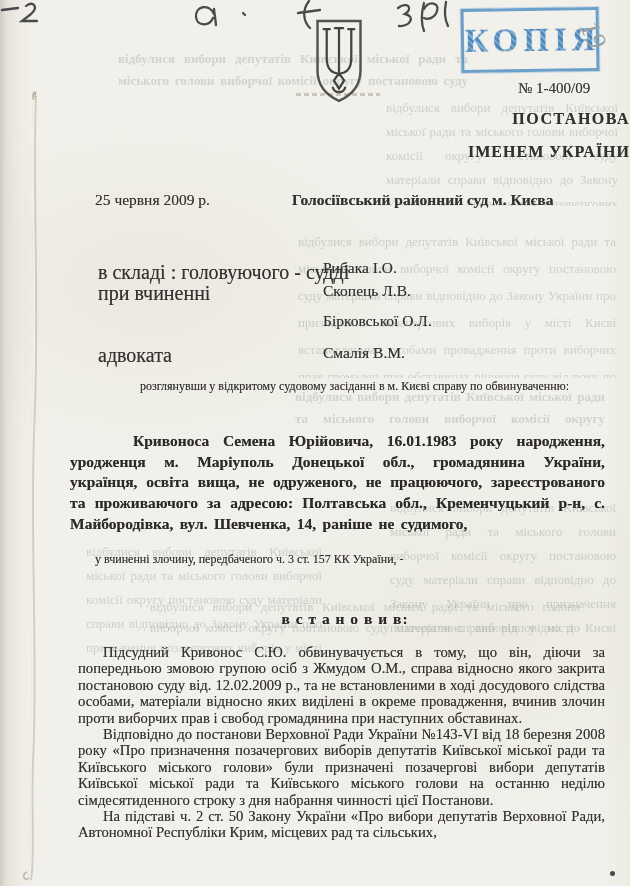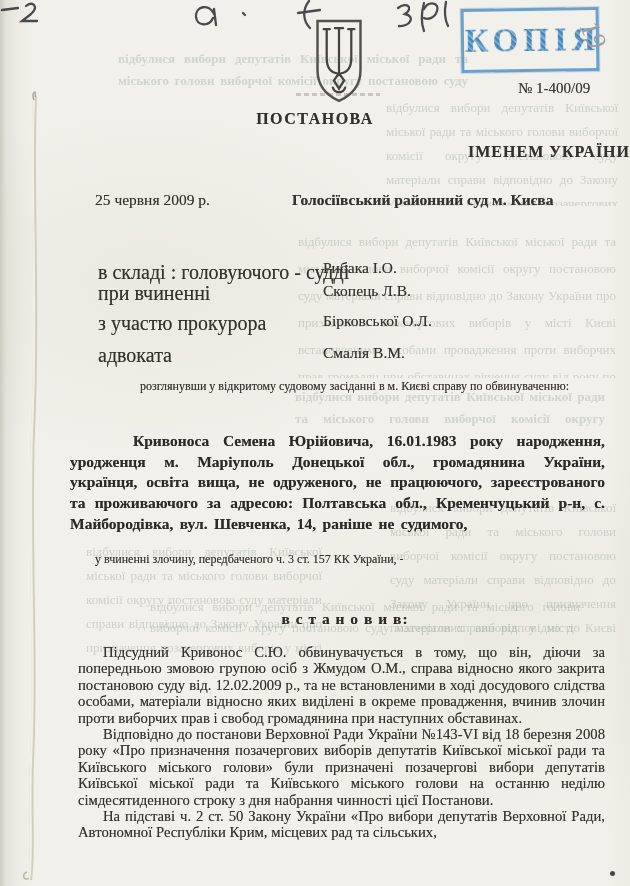--- a/index.html
+++ b/index.html
@@ -37,21 +37,21 @@
   }
   .stamp-text{
     font-weight:bold;font-size:33px;letter-spacing:5px;
     padding-left:5px;
     background:repeating-linear-gradient(45deg,#467fb4 0 1.5px,#7fb2d8 1.5px 3px,#5693c5 3px 4.5px);
     -webkit-background-clip:text;background-clip:text;
     color:transparent;
     filter:blur(0.3px);
   }
   .case-number{position:absolute;left:518px;top:80px;font-size:15px;color:#3a3834;}
-  .doc-title{position:absolute;left:0;top:110px;width:100%;text-align:center;
+  .doc-title{position:absolute;left:0;top:110px;width:100%;text-align:right;
     font-weight:bold;font-size:16px;letter-spacing:1.5px;color:#33312d;}
   .doc-subtitle{position:absolute;left:0;top:143px;width:100%;text-align:right;
     font-weight:bold;font-size:16px;letter-spacing:1px;color:#33312d;}
   .date-line{position:absolute;left:95px;top:191px;font-weight:normal;font-size:15.5px;}
   .court-line{position:absolute;left:292px;top:191px;font-weight:bold;font-size:15.5px;}
   .comp-label{position:absolute;left:98px;font-size:20px;}
   .comp-value{position:absolute;left:323px;font-size:15.5px;}
   .p-intro{position:absolute;left:78px;top:376px;width:527px;
     font-size:12px;line-height:20.8px;text-align:justify;text-indent:62px;}
   .p-defendant{position:absolute;left:70px;top:431px;width:535px;
@@ -137,21 +137,20 @@
 
   <div class="doc doc-text date-line">25 червня 2009 р.</div>
   <div class="doc doc-text court-line">Голосіївський районний суд м. Києва</div>
 
   <div class="doc doc-text comp-label" style="top:261px;">в складі : головуючого - судді</div>
   <div class="doc doc-text comp-value" style="top:259px;">Рибака І.О.</div>
 
   <div class="doc doc-text comp-label" style="top:282px;">при вчиненні</div>
   <div class="doc doc-text comp-value" style="top:282px;">Скопець Л.В.</div>
 
-  <div class="doc doc-text comp-label" style="top:312px;">з участю прокурора</div>
   <div class="doc doc-text comp-value" style="top:312px;">Бірковської О.Л.</div>
 
   <div class="doc doc-text comp-label" style="top:344px;">адвоката</div>
   <div class="doc doc-text comp-value" style="top:344px;">Смалія В.М.</div>
 
   <div class="doc doc-text p-intro">розглянувши у відкритому судовому засіданні в м. Києві  справу по обвинуваченню:</div>
   <div class="doc doc-text p-defendant">Кривоноса Семена Юрійовича, 16.01.1983 року народження, уродженця м. Маріуполь Донецької обл., громадянина України, українця, освіта вища, не одруженого, не працюючого, зареєстрованого та проживаючого за адресою: Полтавська обл., Кременчуцький р-н, с. Майбородівка, вул. Шевченка, 14, раніше не судимого,</div>
   <div class="doc doc-text p-charge">у вчиненні злочину, передбаченого ч. 3 ст. 157 КК України, -</div>
   <div class="doc doc-text h-found">в с т а н о в и в:</div>
 

